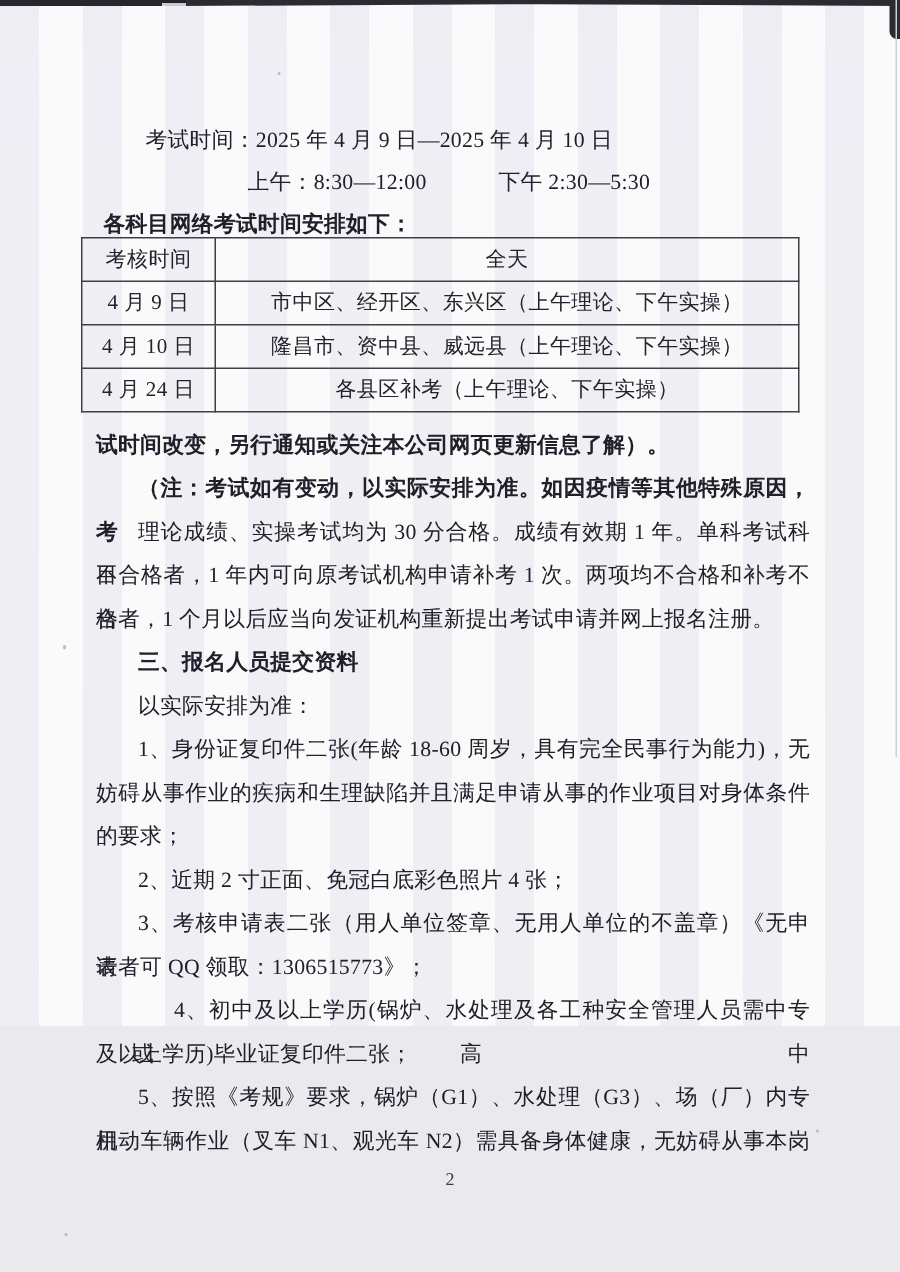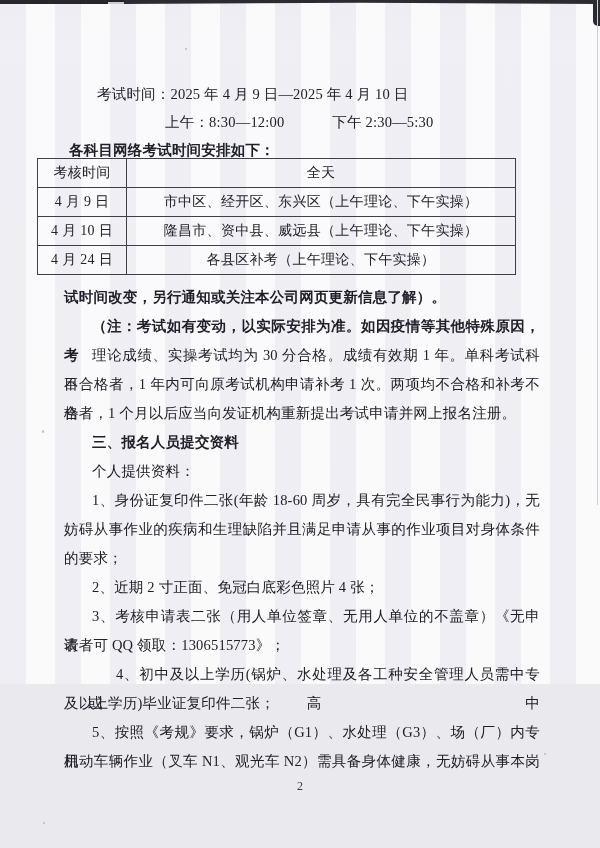--- a/index.html
+++ b/index.html
@@ -44,21 +44,21 @@
   .tline{
     height:29px;line-height:29px;font-size:14.5px;
     white-space:pre;letter-spacing:.2px;
   }
   #sectionA .tline{height:28px;line-height:28px;}
   .tline.bold{font-weight:bold;}
   .tline.stretch{white-space:normal;text-align:justify;text-align-last:justify;}
 
   
   .sched{
-    position:absolute;left:37px;top:158px;width:479px;
+    position:absolute;left:54px;top:158px;width:479px;
     border-collapse:collapse;table-layout:fixed;
   }
   .sched td{
     border:1px solid #3f3f4a;height:28px;padding:0;
     text-align:center;vertical-align:middle;
     font-size:14px;letter-spacing:.3px;color:#23232d;
   }
   .sched{border:1px solid #32323c;}
   .sched .c-time{width:88px;}
 
@@ -108,21 +108,21 @@
     </tbody>
   </table>
 
   <div id="sectionB" class="section">
       <div class="tline bold" style="text-indent: 0px;">试时间改变，另行通知或关注本公司网页更新信息了解）。</div>
       <div class="tline bold stretch" style="text-indent: 28px;">（注：考试如有变动，以实际安排为准。如因疫情等其他特殊原因，考</div>
       <div class="tline stretch" style="text-indent: 28px;">理论成绩、实操考试均为 30 分合格。成绩有效期 1 年。单科考试科目</div>
       <div class="tline stretch" style="text-indent: 0px;">不合格者，1 年内可向原考试机构申请补考 1 次。两项均不合格和补考不合</div>
       <div class="tline" style="text-indent: 0px;">格者，1 个月以后应当向发证机构重新提出考试申请并网上报名注册。</div>
       <div class="tline bold" style="text-indent: 28px;">三、报名人员提交资料</div>
-      <div class="tline" style="text-indent: 28px;">个人提供资料：</div>
+      <div class="tline" style="text-indent: 28px;">以实际安排为准：</div>
       <div class="tline stretch" style="text-indent: 28px;">1、身份证复印件二张(年龄 18-60 周岁，具有完全民事行为能力)，无</div>
       <div class="tline stretch" style="text-indent: 0px;">妨碍从事作业的疾病和生理缺陷并且满足申请从事的作业项目对身体条件</div>
       <div class="tline" style="text-indent: 0px;">的要求；</div>
       <div class="tline" style="text-indent: 28px;">2、近期 2 寸正面、免冠白底彩色照片 4 张；</div>
       <div class="tline stretch" style="text-indent: 28px;">3、考核申请表二张（用人单位签章、无用人单位的不盖章）《无申请</div>
       <div class="tline" style="text-indent: 0px;">表者可 QQ 领取：1306515773》；</div>
       <div class="tline stretch" style="text-indent: 28px; margin-left: 24px;">4、初中及以上学历(锅炉、水处理及各工种安全管理人员需中专或高中</div>
       <div class="tline" style="text-indent: 0px;">及以上学历)毕业证复印件二张；</div>
       <div class="tline stretch" style="text-indent: 28px;">5、按照《考规》要求，锅炉（G1）、水处理（G3）、场（厂）内专用</div>
       <div class="tline stretch" style="text-indent: 0px;">机动车辆作业（叉车 N1、观光车 N2）需具备身体健康，无妨碍从事本岗</div>

